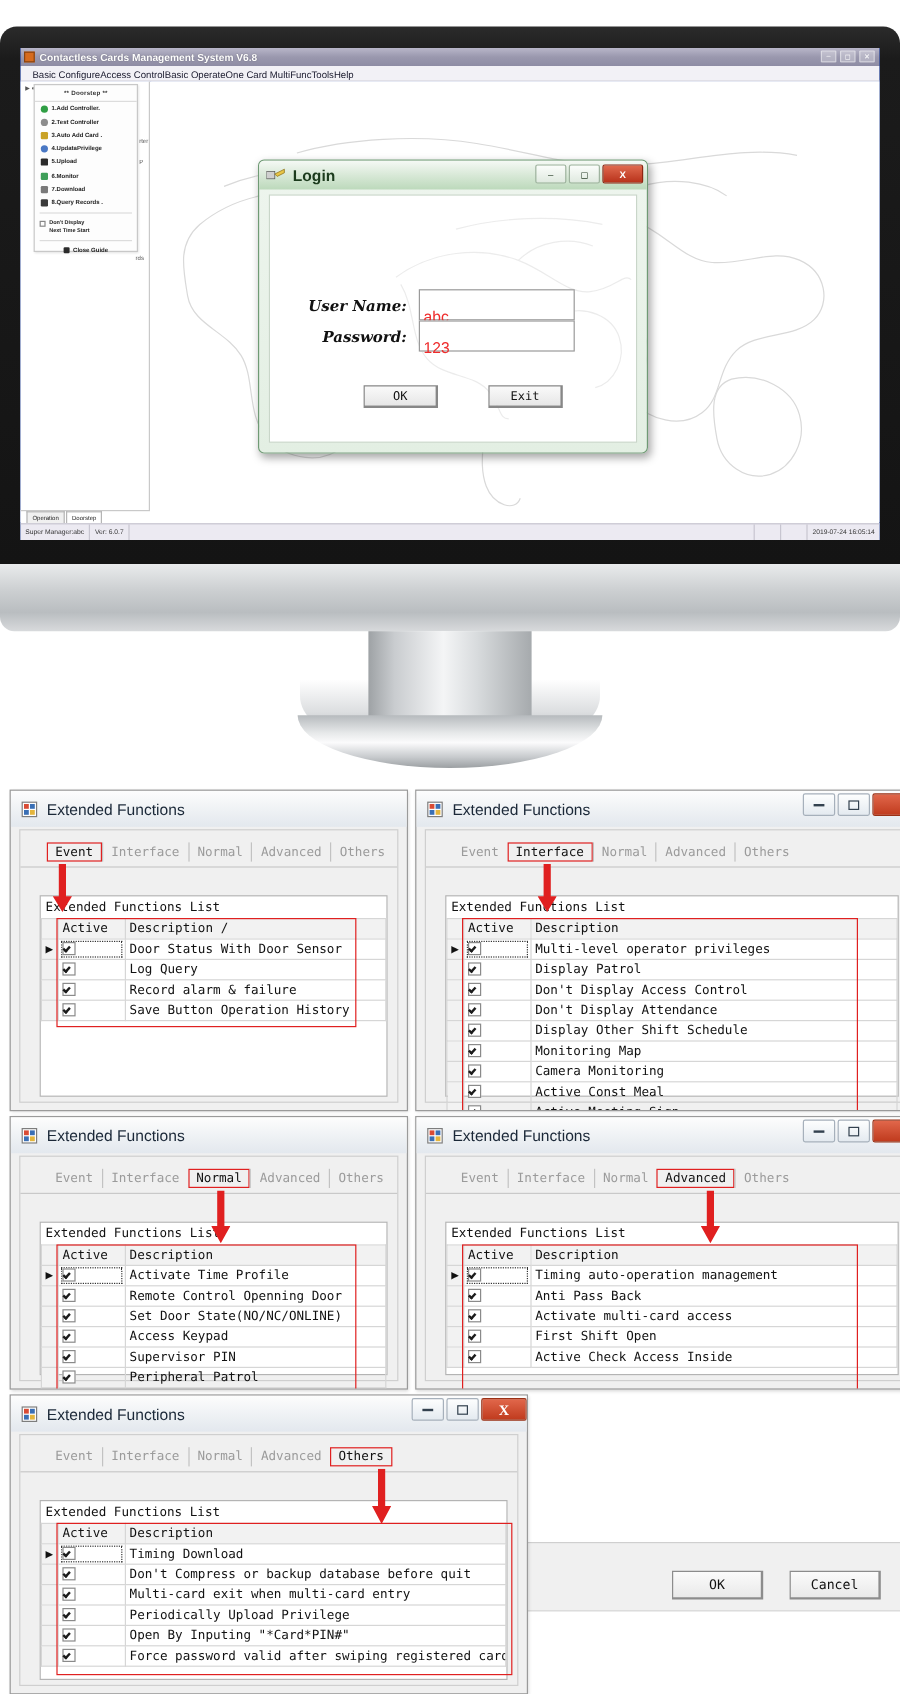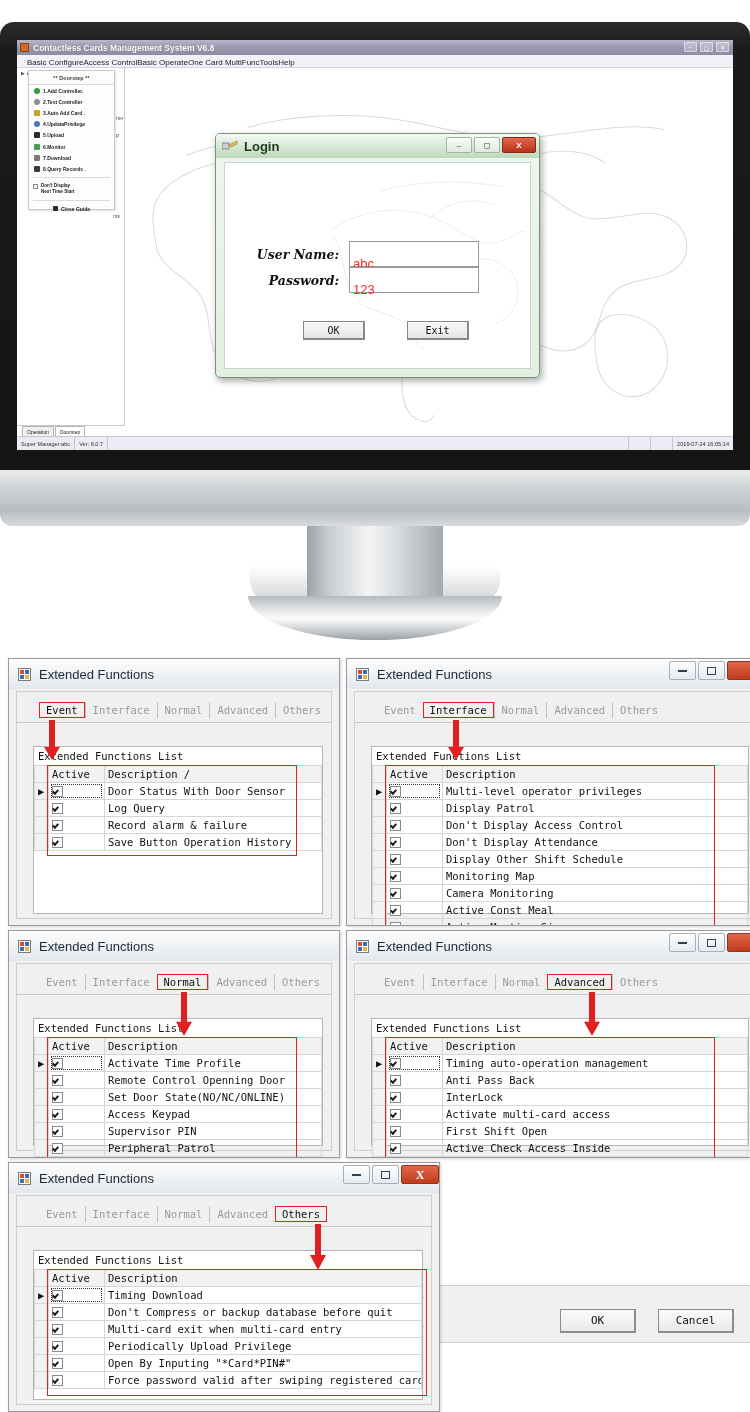--- a/index.html
+++ b/index.html
@@ -699,25 +699,20 @@
                 <td>Timing auto-operation management</td>
               </tr>
               <tr>
                 <td class="col-arrow row-arrow"></td>
                 <td class="col-active"><span class="cb-wrap"><span class="cb"></span></span></td>
                 <td>Anti Pass Back</td>
               </tr>
               <tr>
                 <td class="col-arrow row-arrow"></td>
                 <td class="col-active"><span class="cb-wrap"><span class="cb"></span></span></td>
-                <td>InterLock</td>
-              </tr>
-              <tr>
-                <td class="col-arrow row-arrow"></td>
-                <td class="col-active"><span class="cb-wrap"><span class="cb"></span></span></td>
                 <td>Activate multi-card access</td>
               </tr>
               <tr>
                 <td class="col-arrow row-arrow"></td>
                 <td class="col-active"><span class="cb-wrap"><span class="cb"></span></span></td>
                 <td>First Shift Open</td>
               </tr>
               <tr>
                 <td class="col-arrow row-arrow"></td>
                 <td class="col-active"><span class="cb-wrap"><span class="cb"></span></span></td>

